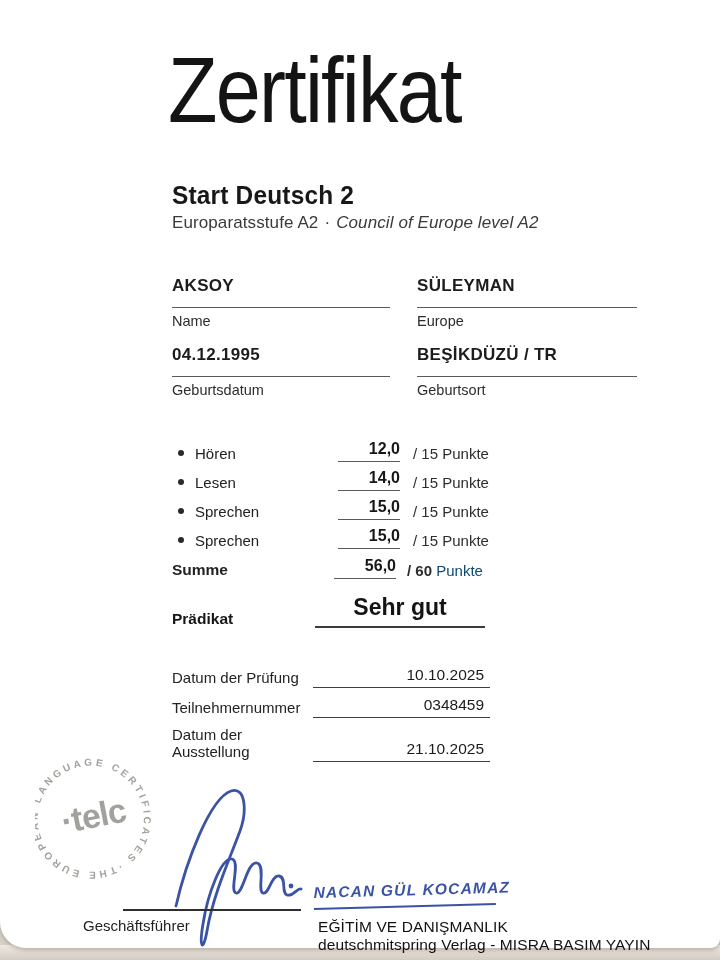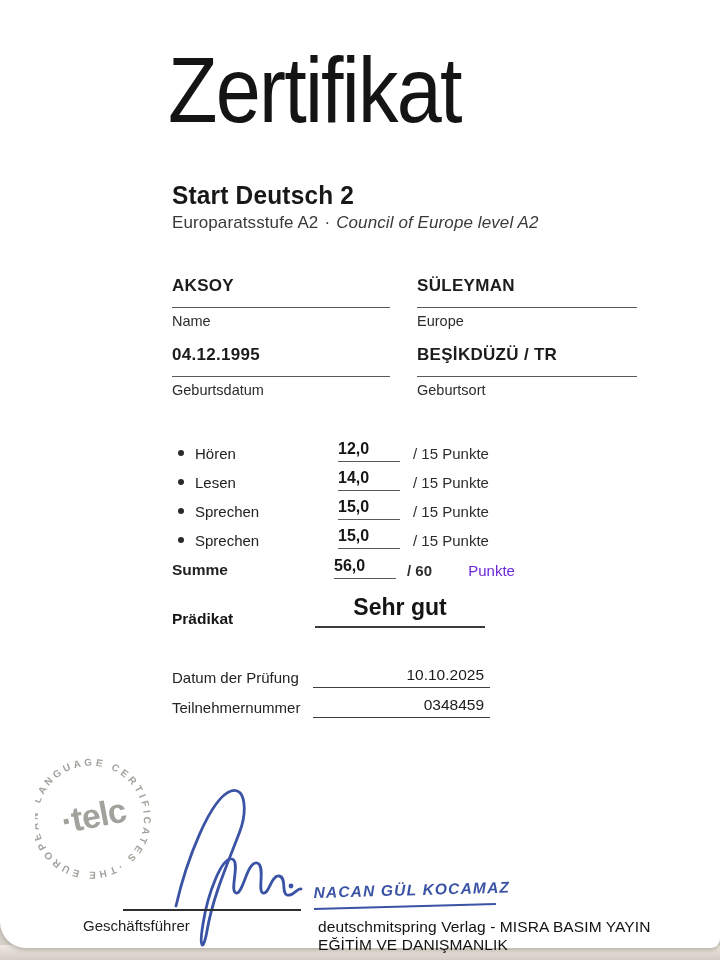--- a/index.html
+++ b/index.html
@@ -48,29 +48,29 @@
 
   
   .scores{left:172px;top:440px;width:330px;}
   .score-row{display:flex;align-items:flex-end;margin-bottom:7px;}
   .bullet{
     width:6px;height:6px;border-radius:50%;background:#2a2a2a;
     margin:0 11px 6px 6px;flex:none;
   }
   .s-label{width:143px;font-size:15px;color:#222;flex:none;}
   .s-value{
-    width:62px;flex:none;text-align:left;font-weight:bold;font-size:16px;color:#161616;
+    width:62px;flex:none;text-align:right;font-weight:bold;font-size:16px;color:#161616;
     border-bottom:1.5px solid #5a5a5a;padding-bottom:3px;
   }
   .s-out{margin-left:13px;font-size:15px;color:#2d2d2d;white-space:nowrap;}
   .row-summe{margin-top:8px;}
   .row-summe .s-label{font-weight:bold;font-size:15.5px;padding-left:0;}
   .row-summe .s-label,.row-grade .g-label{width:160px;}
   .row-summe .s-out .bold-part{font-weight:bold;}
-  .row-summe .s-out .unit{color:#6d28d9;margin-left:32px;}
+  .row-summe .s-out .unit{color:#0c4a6e;}
   .row-grade{display:flex;align-items:flex-end;margin-top:15px;}
   .g-label{font-size:15.5px;font-weight:bold;color:#161616;flex:none;width:143px;}
   .g-value{
     width:170px;flex:none;text-align:center;font-weight:bold;font-size:23px;color:#141414;
     border-bottom:2px solid #3c3c3c;padding-bottom:5px;
   }
   .scores .row-summe .s-label,.scores .row-grade .g-label{width:160px;}
   .scores .row-summe .s-value{margin-left:0px;}
   .scores .row-summe{--x:0;}
   .scores .row-summe .s-label{width:160px;}
@@ -169,20 +169,24 @@
 </div>
 
 <div class="abs details">
   <div class="d-row">
     <span class="d-label">Datum der Prüfung</span>
     <span class="d-value">10.10.2025</span>
   </div>
   <div class="d-row">
     <span class="d-label">Teilnehmernummer</span>
     <span class="d-value">0348459</span>
+  </div>
+  <div class="d-row">
+    <span class="d-label">Datum der Ausstellung</span>
+    <span class="d-value">21.10.2025</span>
   </div>
 </div>
 
 <svg class="abs stamp" viewBox="0 0 132 132">
   <defs>
     <path id="ringPath" d="M 79.5 116.2 A 53 53 0 1 1 79.6 116.15"></path>
   </defs>
   <text font-family="Liberation Sans, sans-serif" font-size="10" font-weight="bold" letter-spacing="3.1" fill="#9b9b94">
     <textPath href="#ringPath">THE EUROPEAN LANGUAGE CERTIFICATES ·</textPath>
   </text>
@@ -204,15 +208,15 @@
            C 293 897, 298 887, 301 889" stroke="#3a53a4"></path>
   <circle cx="291" cy="886" r="2.4" fill="#3a53a4"></circle>
 </svg>
 
 <div class="abs sig-line"></div>
 <div class="abs sig-label">Geschäftsführer</div>
 
 <div class="abs hand-name">NACAN GÜL KOCAMAZ</div>
 
 <div class="abs publisher">
+  <div>EĞİTİM VE DANIŞMANLIK</div>
   <div>deutschmitspring Verlag - MISRA BASIM YAYIN</div>
-  <div>EĞİTİM VE DANIŞMANLIK</div>
 </div>
 
 </body></html>

